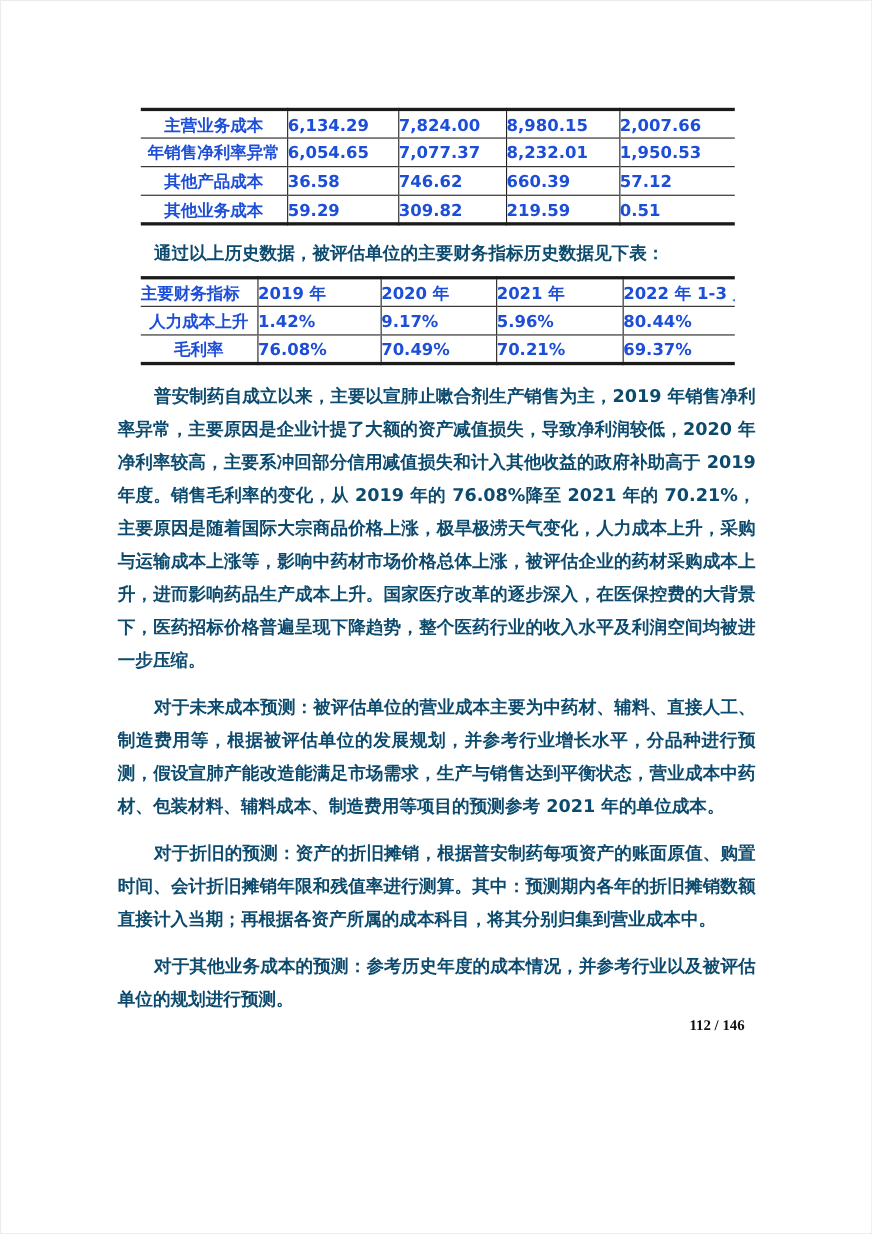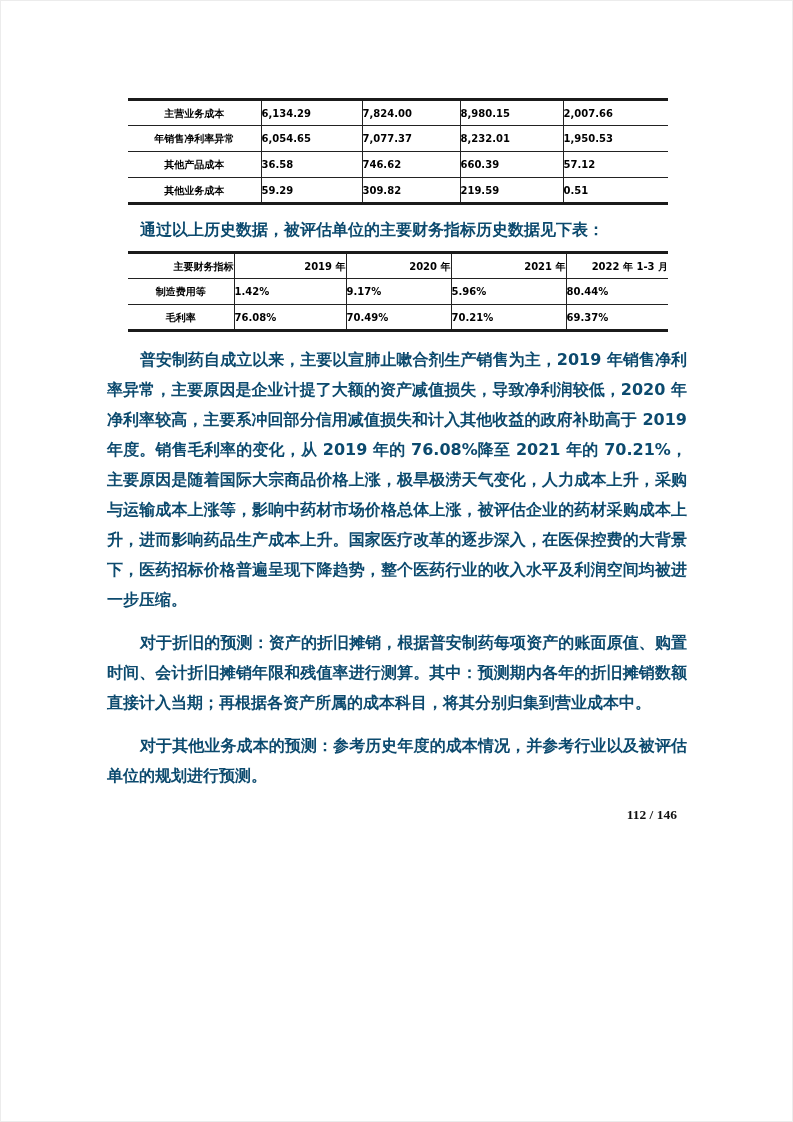--- a/index.html
+++ b/index.html
@@ -23,54 +23,54 @@
   
   table.doc-table {
     border-collapse: collapse;
     table-layout: fixed;
     width: 540px;
     margin-left: 21px;
     border-top: 3px solid #1b1b1b;
     border-bottom: 3px solid #1b1b1b;
   }
   table.doc-table td, table.doc-table th {
-    font-size: 10px;
+    font-size: 15px;
     font-weight: 700;
     height: 26px;
     padding: 1px 0 0 0;
     line-height: 1.2;
-    color: #000000;
+    color: #1d4ed8;
     white-space: nowrap;
     overflow: hidden;
   }
   table.doc-table tr:not(:first-child) > td,
   table.doc-table tr:not(:first-child) > th { border-top: 1.5px solid #222; }
   table.doc-table td + td,
   table.doc-table th + th,
   table.doc-table td + th,
   table.doc-table th + td { border-left: 1.5px solid #222; }
   .lbl { text-align: center; }
-  .hdr { text-align: right; }
+  .hdr { text-align: left; }
   .num { padding-right: 7px !important; }
   .t1 { margin-top: 97px; }
   .t2 { margin-top: 6px; }
   
   .para {
     font-size: 16px;
     line-height: 30px;
     font-weight: 700;
     text-align: justify;
     margin: 13px 0 0 0;
     text-indent: 33px;
     color: #0c4a6e;
   }
   .intro-line { margin-top: 10px; }
   
   .page-num {
-    margin-top: 16px;
+    margin-top: 0;
     text-align: right;
     padding-right: 10px;
     font-family: "Liberation Serif", "DejaVu Serif", serif;
     font-weight: 700;
     font-size: 13.5px;
     color: #111;
   }
 </style>
 </head>
 <body>
@@ -130,36 +130,37 @@
       </colgroup>
       <tbody>
         <tr>
           <th class="hdr">主要财务指标</th>
           <th class="hdr">2019 年</th>
           <th class="hdr">2020 年</th>
           <th class="hdr">2021 年</th>
           <th class="hdr">2022 年 1-3 月</th>
         </tr>
         <tr>
-          <td class="lbl">制造费用等</td>
+          <td class="lbl">人力成本上升</td>
           <td class="num">1.42%</td>
           <td class="num">9.17%</td>
           <td class="num">5.96%</td>
           <td class="num">80.44%</td>
         </tr>
         <tr>
           <td class="lbl">毛利率</td>
           <td class="num">76.08%</td>
           <td class="num">70.49%</td>
           <td class="num">70.21%</td>
           <td class="num">69.37%</td>
         </tr>
       </tbody>
     </table>
 
     <p class="para">普安制药自成立以来，主要以宣肺止嗽合剂生产销售为主，2019 年销售净利率异常，主要原因是企业计提了大额的资产减值损失，导致净利润较低，2020 年净利率较高，主要系冲回部分信用减值损失和计入其他收益的政府补助高于 2019 年度。销售毛利率的变化，从 2019 年的 76.08%降至 2021 年的 70.21%，主要原因是随着国际大宗商品价格上涨，极旱极涝天气变化，人力成本上升，采购与运输成本上涨等，影响中药材市场价格总体上涨，被评估企业的药材采购成本上升，进而影响药品生产成本上升。国家医疗改革的逐步深入，在医保控费的大背景下，医药招标价格普遍呈现下降趋势，整个医药行业的收入水平及利润空间均被进一步压缩。</p>
+    <p class="para">对于未来成本预测：被评估单位的营业成本主要为中药材、辅料、直接人工、制造费用等，根据被评估单位的发展规划，并参考行业增长水平，分品种进行预测，假设宣肺产能改造能满足市场需求，生产与销售达到平衡状态，营业成本中药材、包装材料、辅料成本、制造费用等项目的预测参考 2021 年的单位成本。</p>
     <p class="para">对于折旧的预测：资产的折旧摊销，根据普安制药每项资产的账面原值、购置时间、会计折旧摊销年限和残值率进行测算。其中：预测期内各年的折旧摊销数额直接计入当期；再根据各资产所属的成本科目，将其分别归集到营业成本中。</p>
     <p class="para">对于其他业务成本的预测：参考历史年度的成本情况，并参考行业以及被评估单位的规划进行预测。</p>
 
     <div class="page-num">112 / 146</div>
 
   </div>
 </div>
 
 </body></html>

